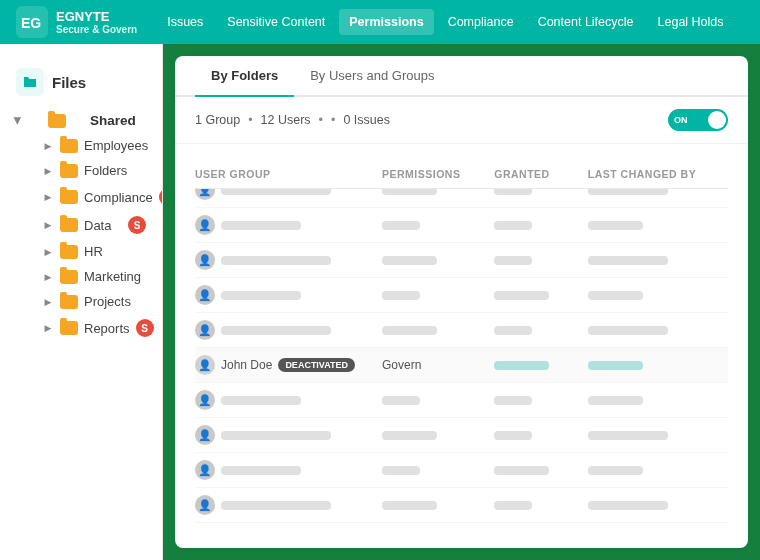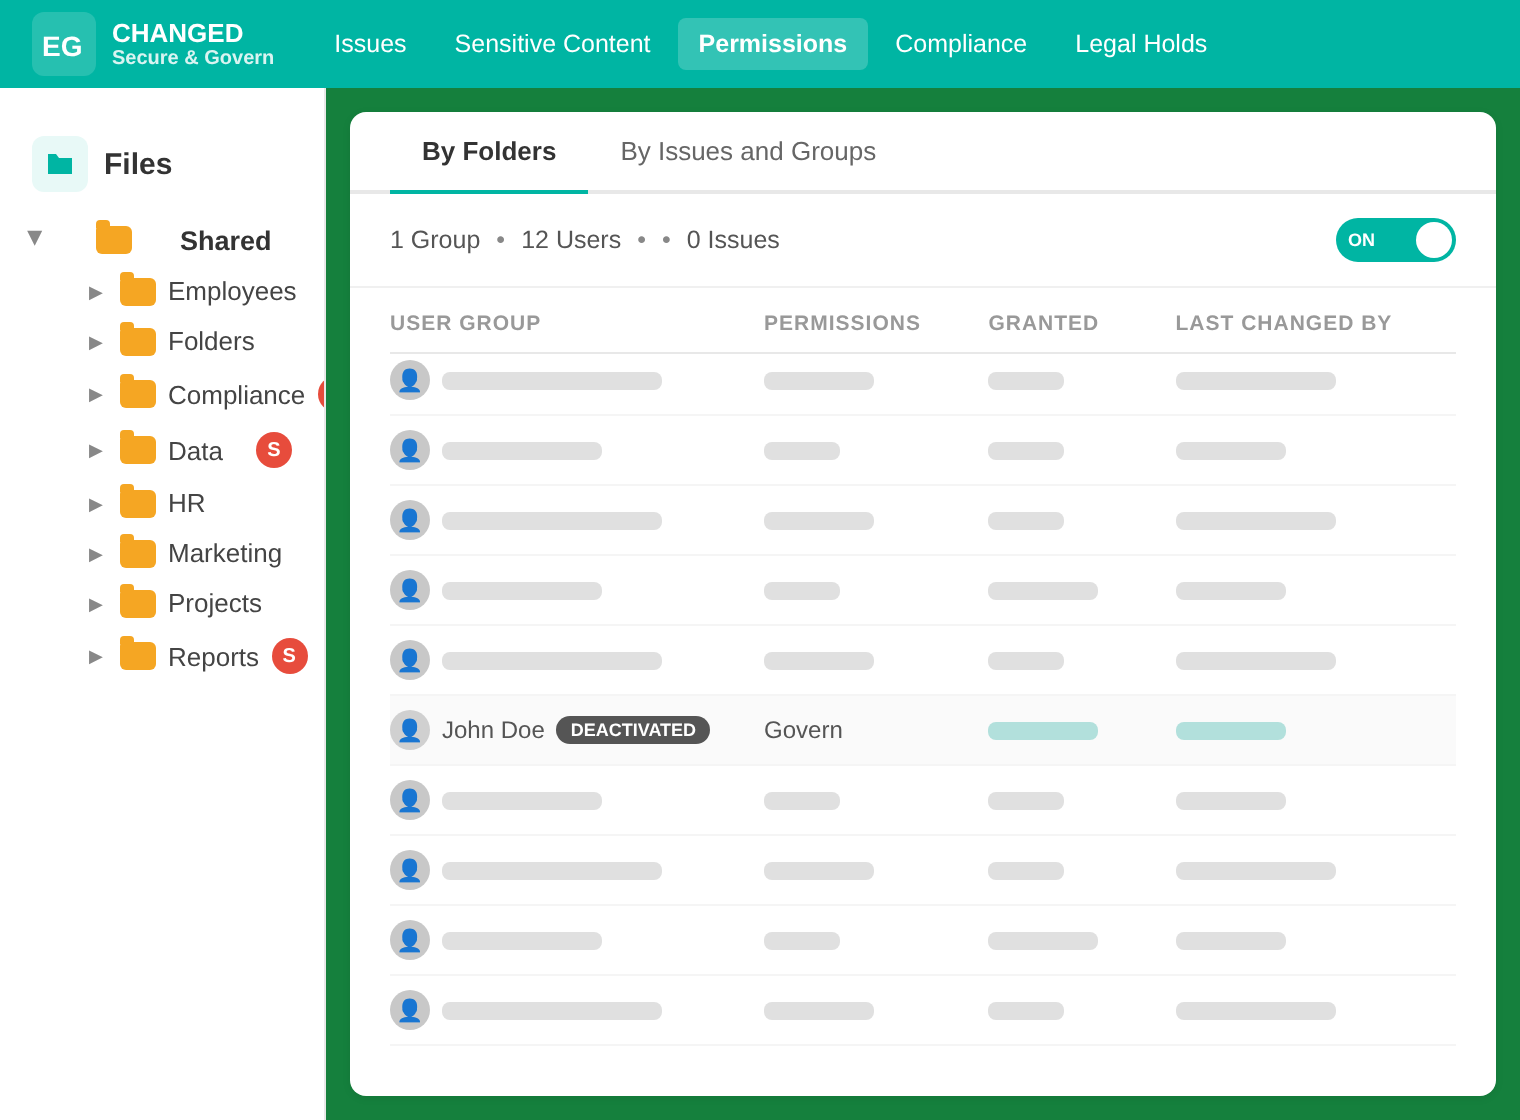--- a/index.html
+++ b/index.html
@@ -113,20 +113,21 @@
       border-radius: 50%;
       font-size: 10px;
       font-weight: 700;
       display: flex; align-items: center; justify-content: center;
       color: white;
       flex-shrink: 0;
     }
     .badge-s { background: #e74c3c; }
     .shared-row {
       display: flex;
+      align-items: center;
       padding: 5px 19px 5px 12px;
       gap: 24px;
       font-size: 13.5px;
       font-weight: 600;
       color: #333;
       cursor: pointer;
     }
     .child-item {
       padding-left: 42px;
     }
@@ -221,21 +222,21 @@
       flex: 1;
       overflow-y: auto;
       padding: 0 20px;
     }
     .table-header {
       display: grid;
       grid-template-columns: 2fr 1.2fr 1fr 1.5fr;
       padding: 8px 0;
       border-bottom: 1px solid #e8e8e8;
       position: sticky;
-      top: 4px;
+      top: 16px;
       background: white;
     }
     .th {
       font-size: 10.5px;
       font-weight: 600;
       color: #999;
       text-transform: uppercase;
       letter-spacing: 0.5px;
     }
     .table-row-item {
@@ -298,29 +299,30 @@
 </head>
 <body>
 
 <nav class="top-nav">
   <div class="nav-logo">
     <svg class="nav-logo-icon" viewBox="0 0 32 32" fill="none">
       <rect width="32" height="32" rx="6" fill="rgba(255,255,255,0.15)"></rect>
       <text x="5" y="22" font-size="14" font-weight="900" fill="white">EG</text>
     </svg>
     <div>
-      <div style="font-size:13px;font-weight:800;color:white;">CHANGED</div>
+      <div style="font-size:13px;font-weight:800;color:white;">EGNYTE</div>
       <div style="font-size:10px;color:rgba(255,255,255,0.85);">Secure &amp; Govern</div>
     </div>
   </div>
   <div class="nav-links">
     <span class="nav-link">Issues</span>
     <span class="nav-link">Sensitive Content</span>
     <span class="nav-link active">Permissions</span>
     <span class="nav-link">Compliance</span>
+    <span class="nav-link">Content Lifecycle</span>
     <span class="nav-link">Legal Holds</span>
   </div>
 
 </nav>
 
 <div class="main-layout">
 
   <aside class="sidebar">
     <div class="sidebar-files-header">
       <div class="files-icon">
@@ -380,21 +382,21 @@
       <span class="folder-label">Reports</span>
       <span class="badge badge-s">S</span>
     </div>
   </aside>
 
   <main class="content">
     <div class="content-inner">
 
       <div class="tabs">
         <div class="tab active">By Folders</div>
-        <div class="tab">By Issues and Groups</div>
+        <div class="tab">By Users and Groups</div>
       </div>
 
       <div class="stats-bar">
         <span>1 Group</span>
         <span class="stats-dot">•</span>
         <span>12 Users</span>
         <span class="stats-dot">•</span>
         <span class="stats-dot">•</span>
         <span>0 Issues</span>
         <div class="toggle-group">

